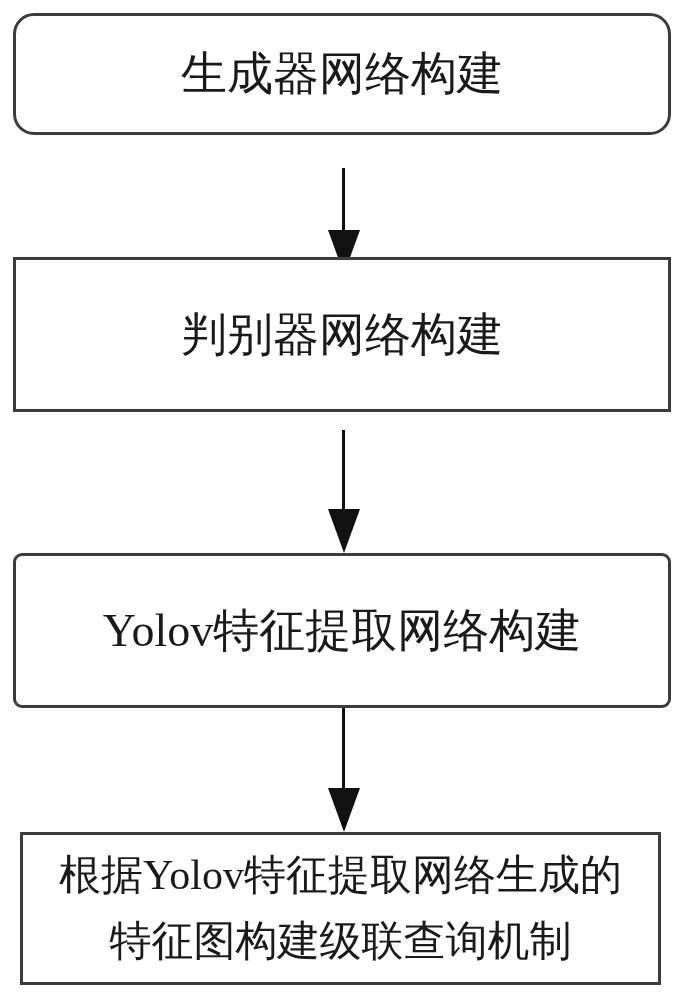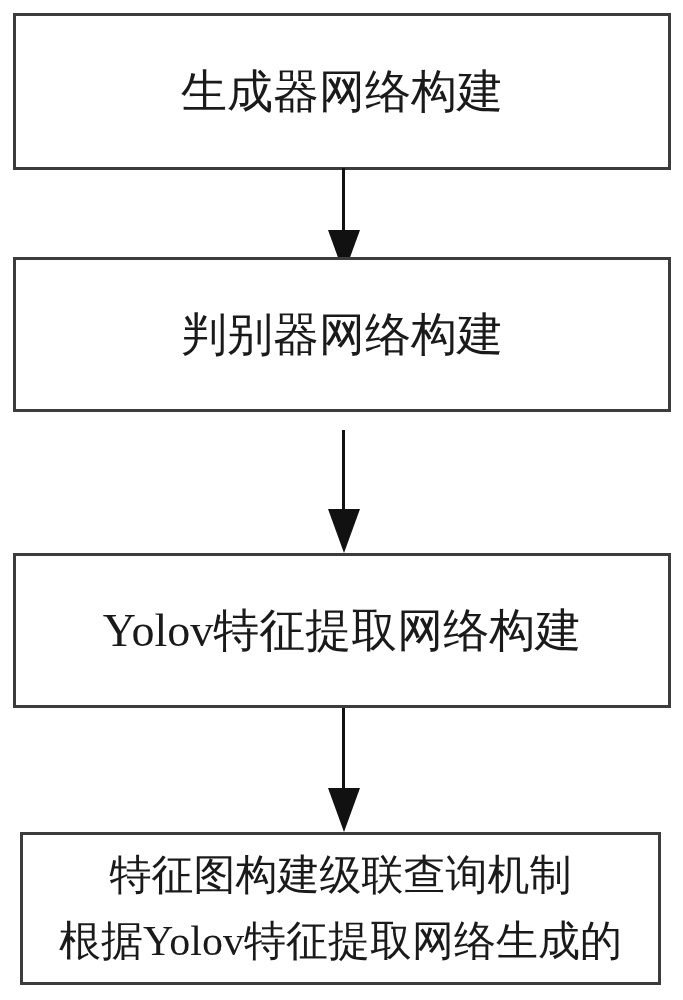--- a/index.html
+++ b/index.html
@@ -30,23 +30,23 @@
     display: flex;
     flex-direction: column;
     align-items: center;
     justify-content: center;
     text-align: center;
   }
   .box .label-line {
     display: block;
     white-space: nowrap;
   }
-  .box1 { left: 13px; top: 13px;  width: 658px; height: 157px; font-size: 46px; }
+  .box1 { left: 13px; top: 13px;  width: 658px; height: 122px; font-size: 46px; border-radius: 21px; }
   .box2 { left: 13px; top: 257px; width: 658px; height: 155px; font-size: 46px; }
-  .box3 { left: 13px; top: 553px; width: 658px; height: 155px; font-size: 46px; }
+  .box3 { left: 13px; top: 553px; width: 658px; height: 155px; font-size: 46px; border-radius: 9px; }
   .box4 { left: 20px; top: 832px; width: 641px; height: 153px; font-size: 42px; line-height: 1.55; }
 
   .arrow-shaft {
     position: absolute;
     width: 3px;
     left: 342px;
     background: var(--arrow);
   }
   .shaft1 { top: 168px; height: 62px; }
   .shaft2 { top: 430px; height: 79px; }
@@ -85,17 +85,17 @@
   <div class="arrow-head head2"></div>
 
   <div class="box box3">
     <span class="label-line">Yolov特征提取网络构建</span>
   </div>
 
   <div class="arrow-shaft shaft3"></div>
   <div class="arrow-head head3"></div>
 
   <div class="box box4">
+    <span class="label-line">根据Yolov特征提取网络生成的</span>
     <span class="label-line">特征图构建级联查询机制</span>
-    <span class="label-line">根据Yolov特征提取网络生成的</span>
   </div>
 
 </div>
 
 </body></html>

